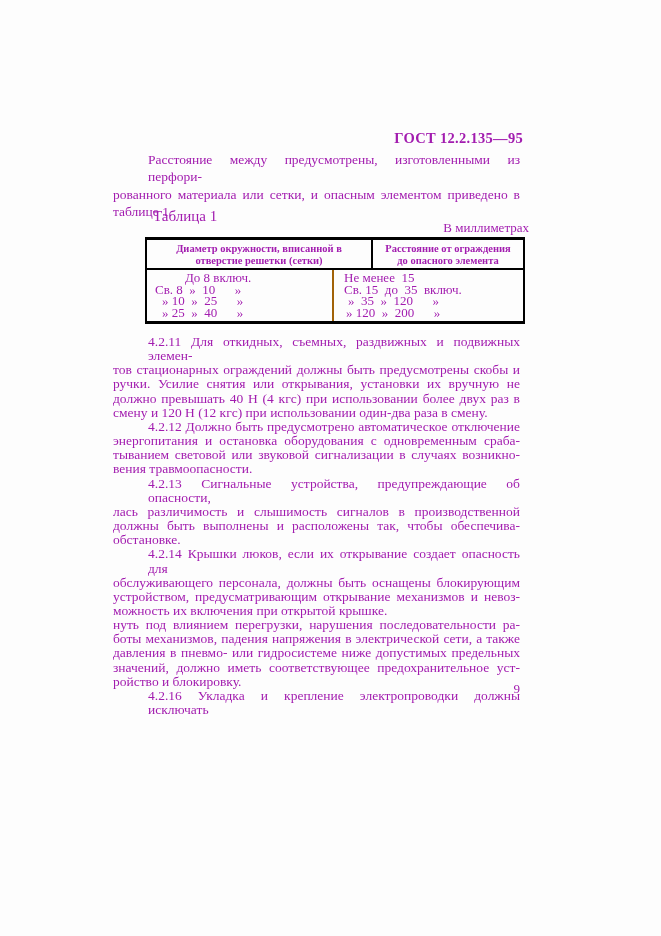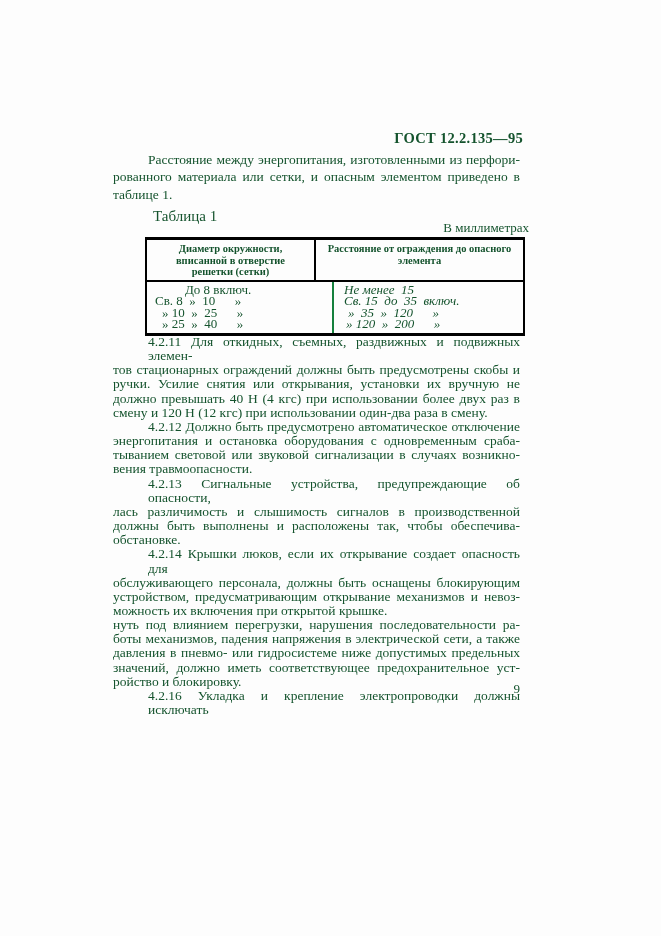--- a/index.html
+++ b/index.html
@@ -1,21 +1,21 @@
 <!DOCTYPE html>
 <html lang="ru"><head>
 <meta charset="utf-8">
 <style>
   html,body{margin:0;padding:0;background:#ffffff;}
   .page{
     position:relative;
     width:661px;height:936px;
     background:#fdfdfd;
     font-family:"Liberation Serif","DejaVu Serif",serif;
-    color:#14532d;
+    color:#a21caf;
     overflow:hidden;
   }
   .doc-code{
     position:absolute;top:130px;left:113px;width:410px;
     text-align:right;font-weight:bold;font-size:14.5px;letter-spacing:.3px;
   }
   .intro{
     position:absolute;top:151px;left:113px;width:407px;
     font-size:13.5px;line-height:17.4px;
   }
@@ -32,31 +32,31 @@
     box-sizing:border-box;
     border:2px solid #000;border-top-width:3px;border-bottom-width:3px;
     background:#fdfdfd;
   }
   .thead{display:flex;border-bottom:2px solid #000;}
   .th{
     box-sizing:border-box;text-align:center;
     font-size:10.5px;line-height:11.5px;font-weight:bold;
     padding:3px 10px 2px;
   }
-  .th1{width:167px;font-family:Liberation Serif, serif;}
+  .th1{width:224px;font-family:Liberation Serif, serif;}
   .th2{flex:1;border-left:2px solid #000;}
   .trow{display:flex;}
   .td{
     box-sizing:border-box;
     font-size:13px;line-height:11.6px;
     padding:2px 0 3px 0;
     white-space:pre;
   }
   .td1{width:185px;}
-  .td2{flex:1;border-left:2px solid #15803d;font-style:italic;}
+  .td2{flex:1;border-left:2px solid #a16207;}
   .td1 .l0{padding-left:38px;}
   .td1 .l1{padding-left:8px;}
   .td1 .l2,.td1 .l3{padding-left:15px;}
   .td2 .cl{padding-left:10px;}
   .td2 .l2{padding-left:14px;}
   .td2 .l3{padding-left:12px;}
   .body-text{
     position:absolute;top:335px;left:113px;width:407px;
     font-size:13.5px;line-height:14.15px;
   }
@@ -69,21 +69,21 @@
   }
 </style>
 </head>
 <body>
 
 <div class="page">
 
   <div class="doc-code">ГОСТ 12.2.135—95</div>
 
   <div class="intro">
-      <div class="jline pfirst">Расстояние между энергопитания, изготовленными из перфори-</div>
+      <div class="jline pfirst">Расстояние между предусмотрены, изготовленными из перфори-</div>
       <div class="jline">рованного материала или сетки, и опасным элементом приведено в</div>
       <div class="lline">таблице 1.</div>
     </div>
 
   <div class="tbl-label">Таблица 1</div>
   <div class="units">В миллиметрах</div>
 
   <div class="gtable">
     <div class="thead">
       <div class="th th1">Диаметр окружности, вписанной в отверстие решетки (сетки)</div>

